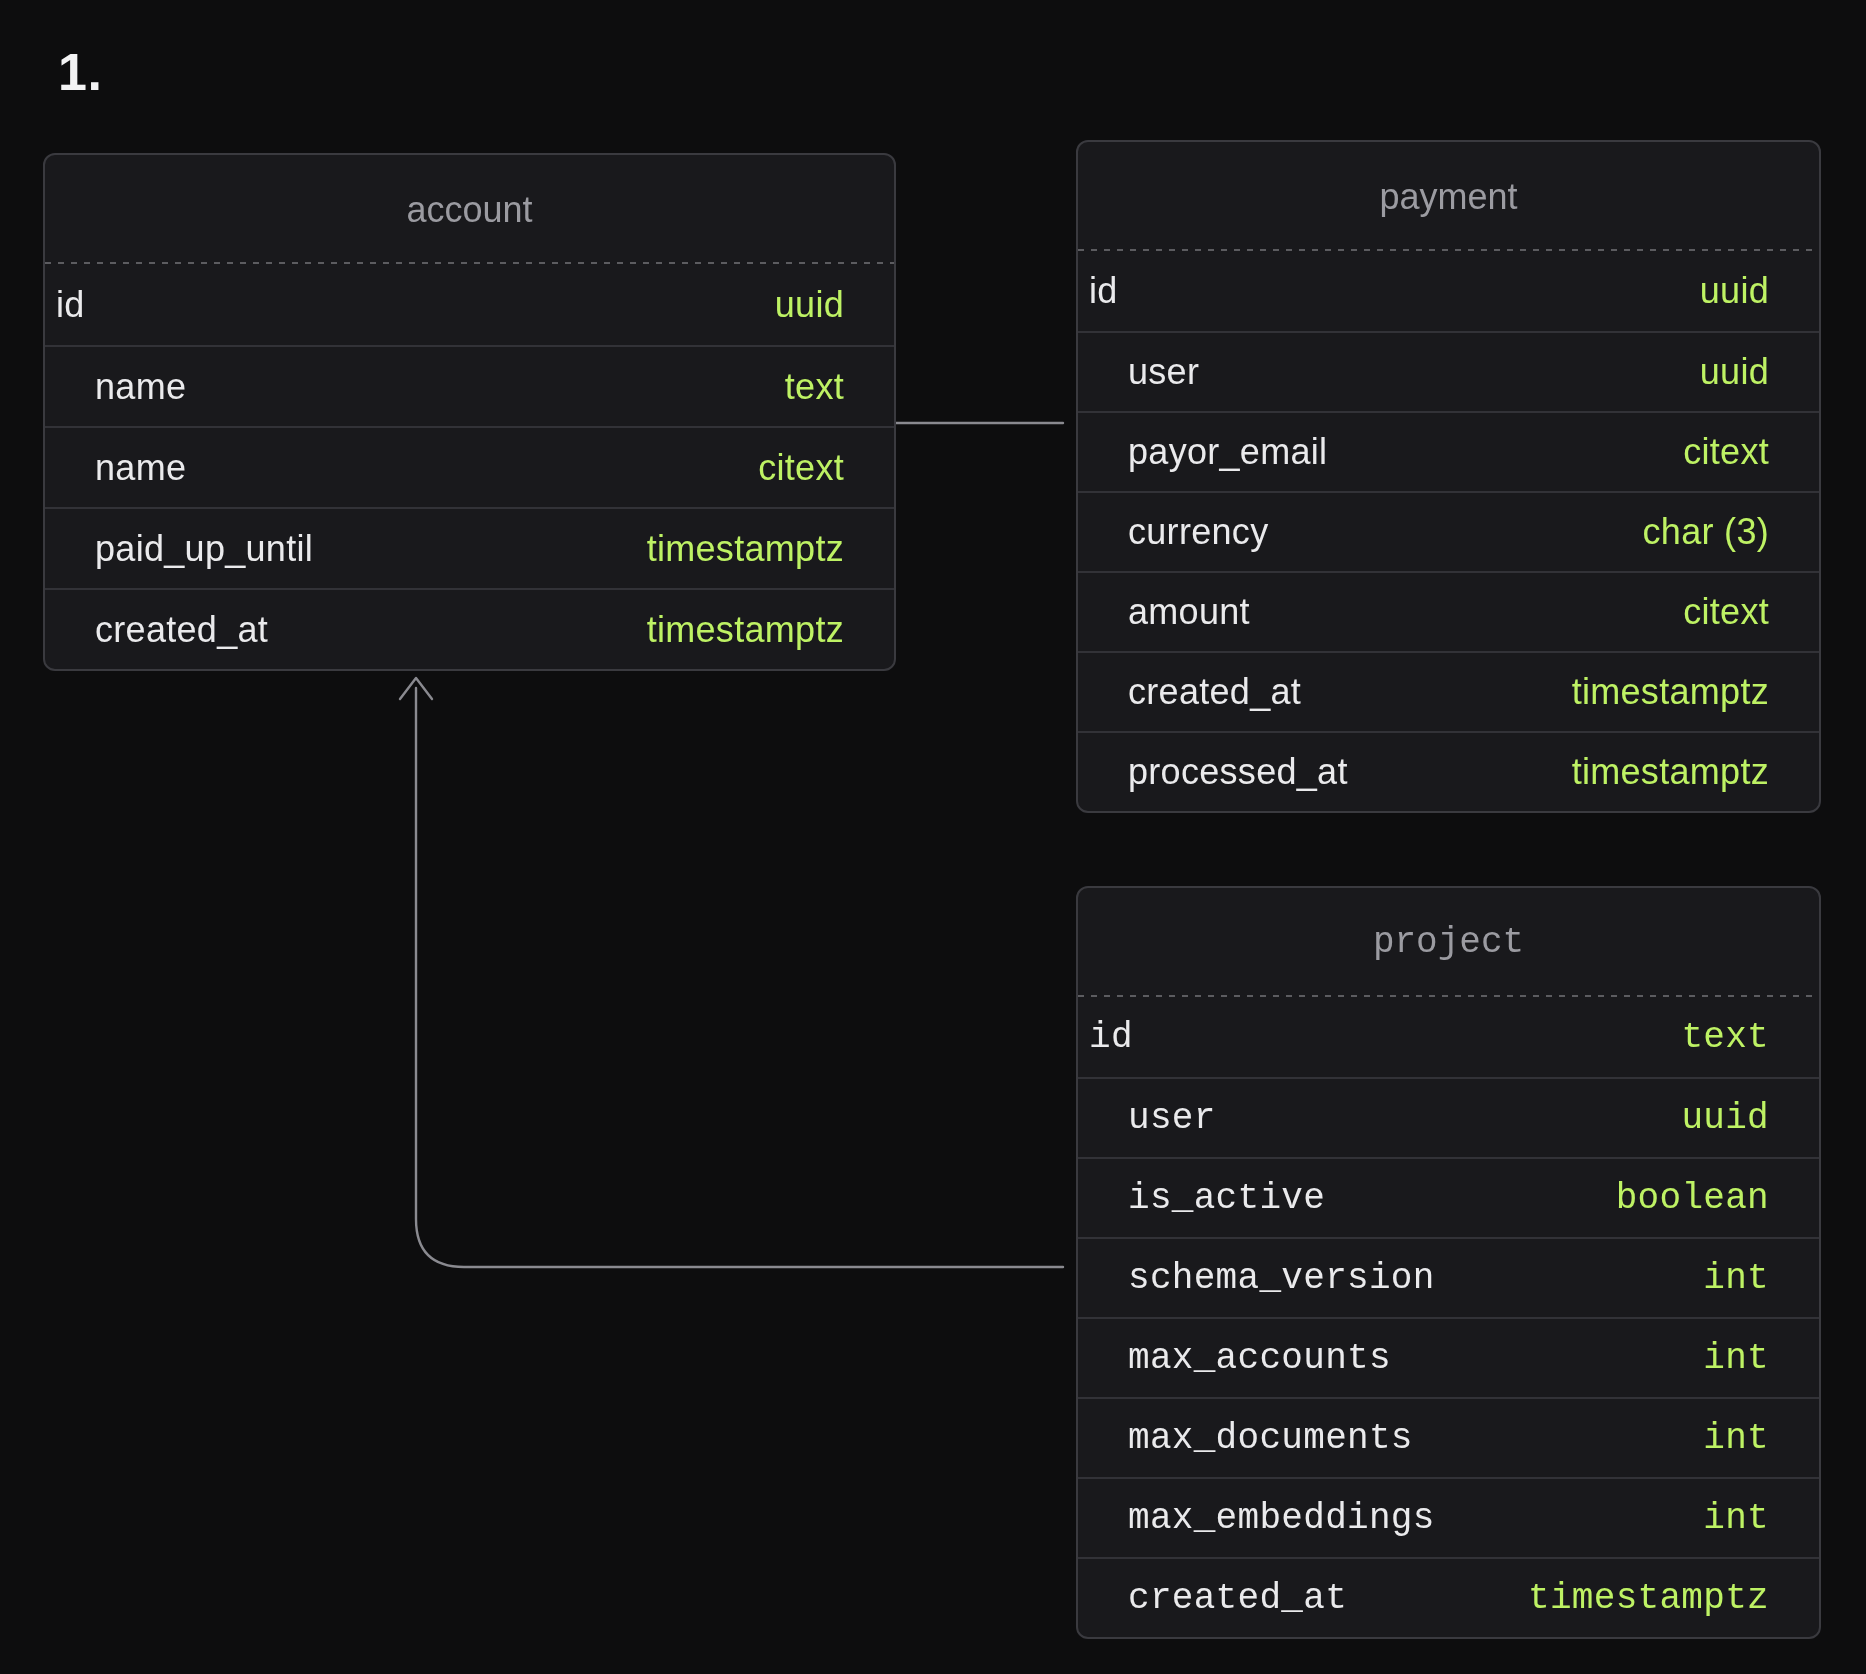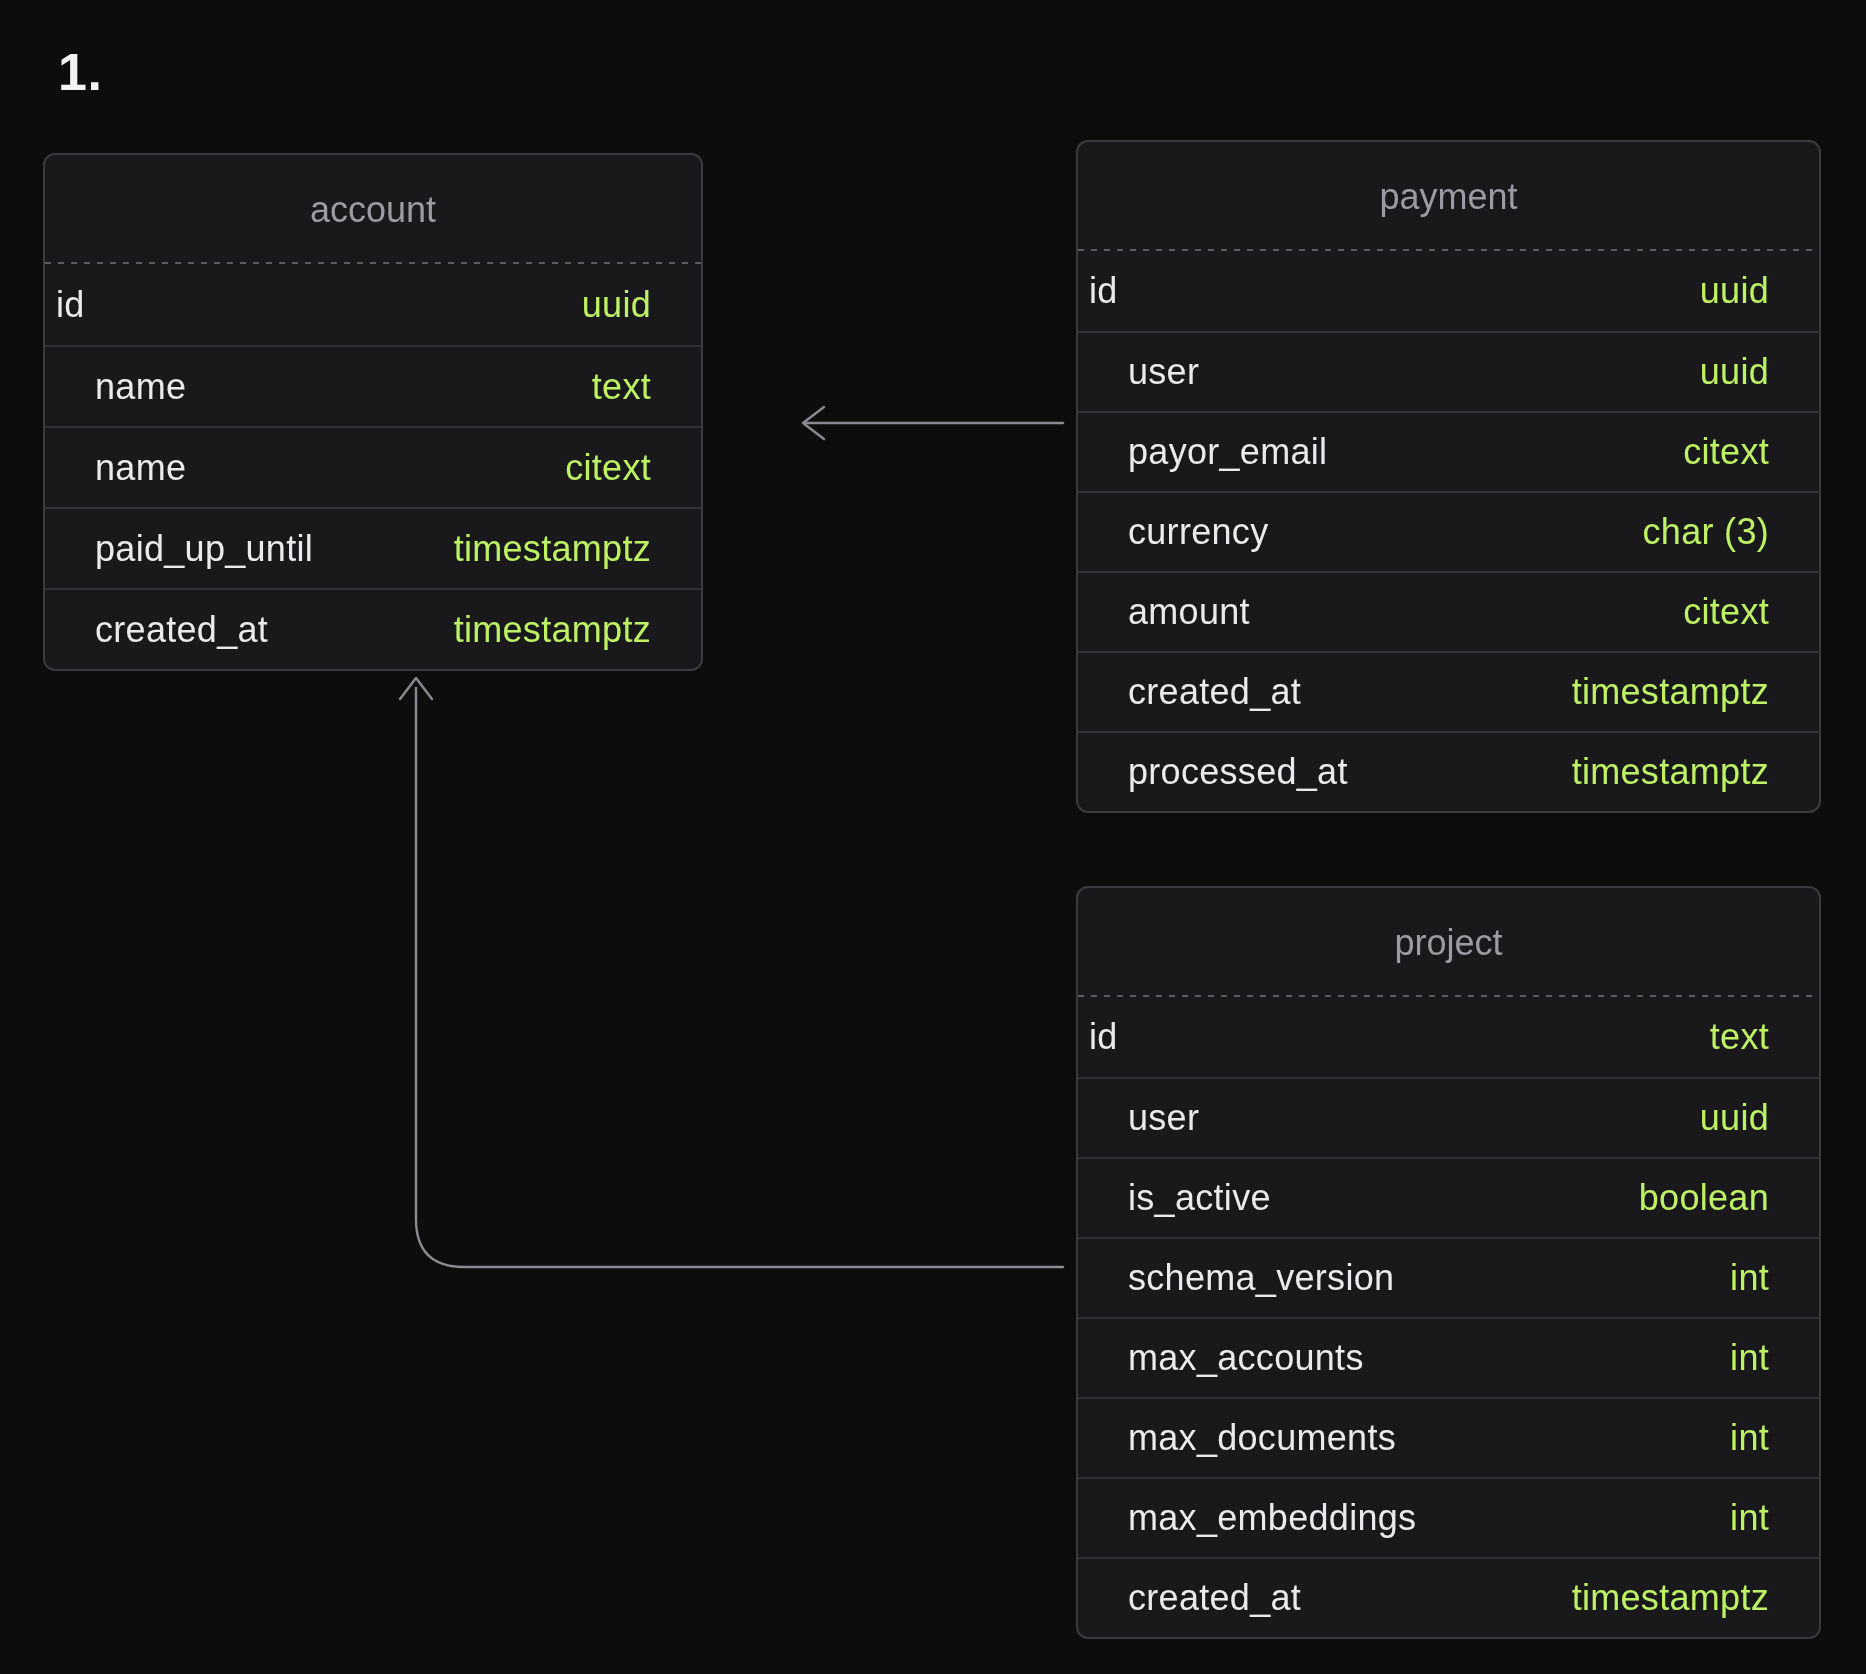--- a/index.html
+++ b/index.html
@@ -33,23 +33,23 @@
 
   
   .db-table {
     position: absolute;
     background: #19191c;
     border: 2px solid #3a3a3f;
     border-radius: 12px;
     box-sizing: border-box;
     overflow: hidden;
   }
-  #table-account { left: 43px;  top: 153px; width: 660px; }
+  #table-account { left: 43px;  top: 153px; width: 853px; }
   #table-payment { left: 1076px; top: 140px; width: 745px; }
-  #table-project { left: 1076px; top: 886px; width: 745px; }
+  #table-project { left: 1076px; top: 886px; width: 745px; font-family: Liberation Mono, monospace; }
 
   .table-header {
     position: relative;
     height: 109px;
     display: flex;
     align-items: center;
     justify-content: center;
     font-size: 36px;
     color: #9b9ba1;
   }

